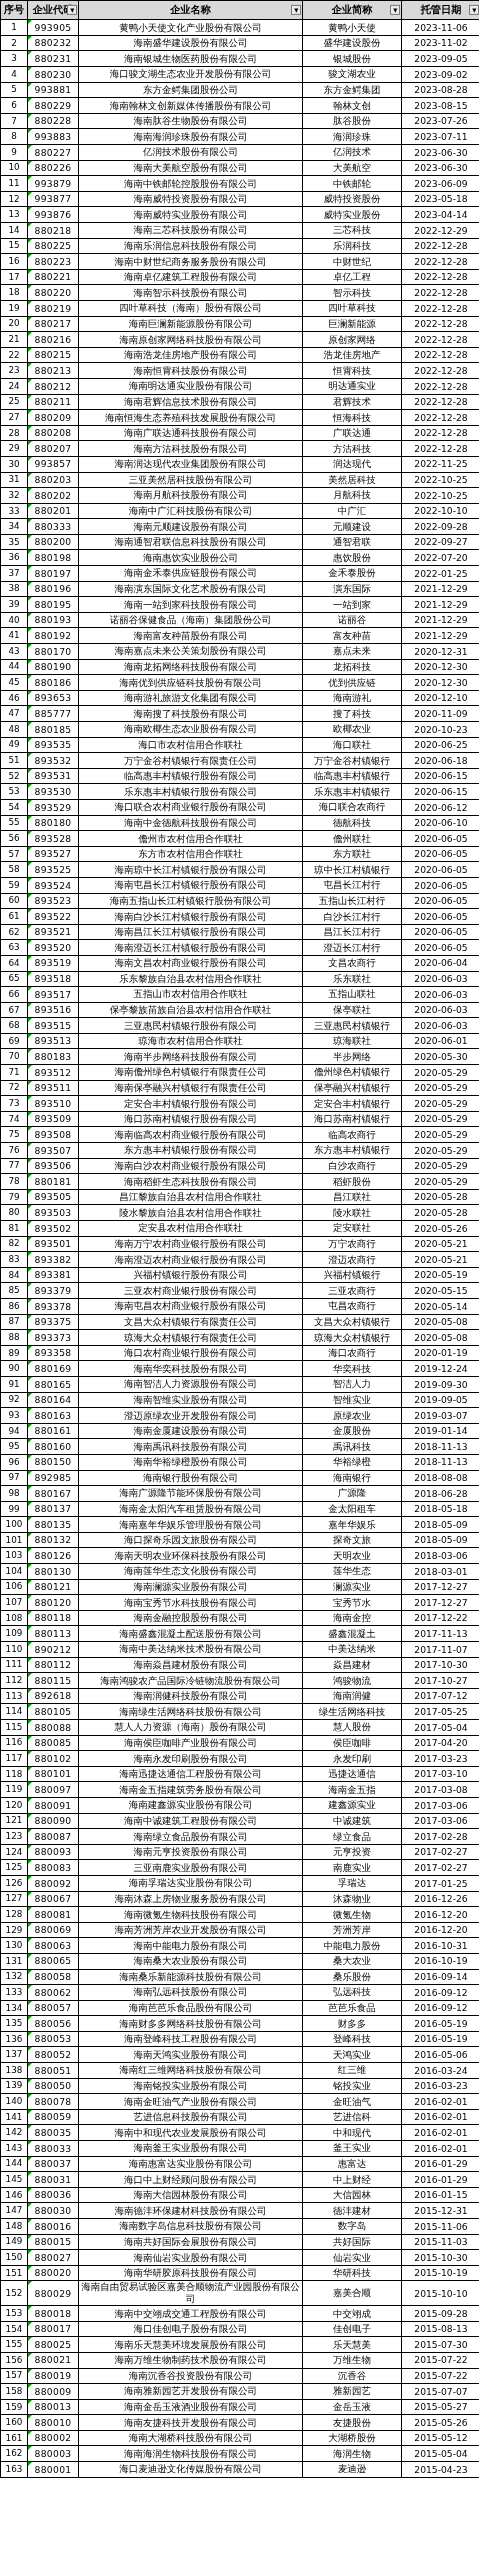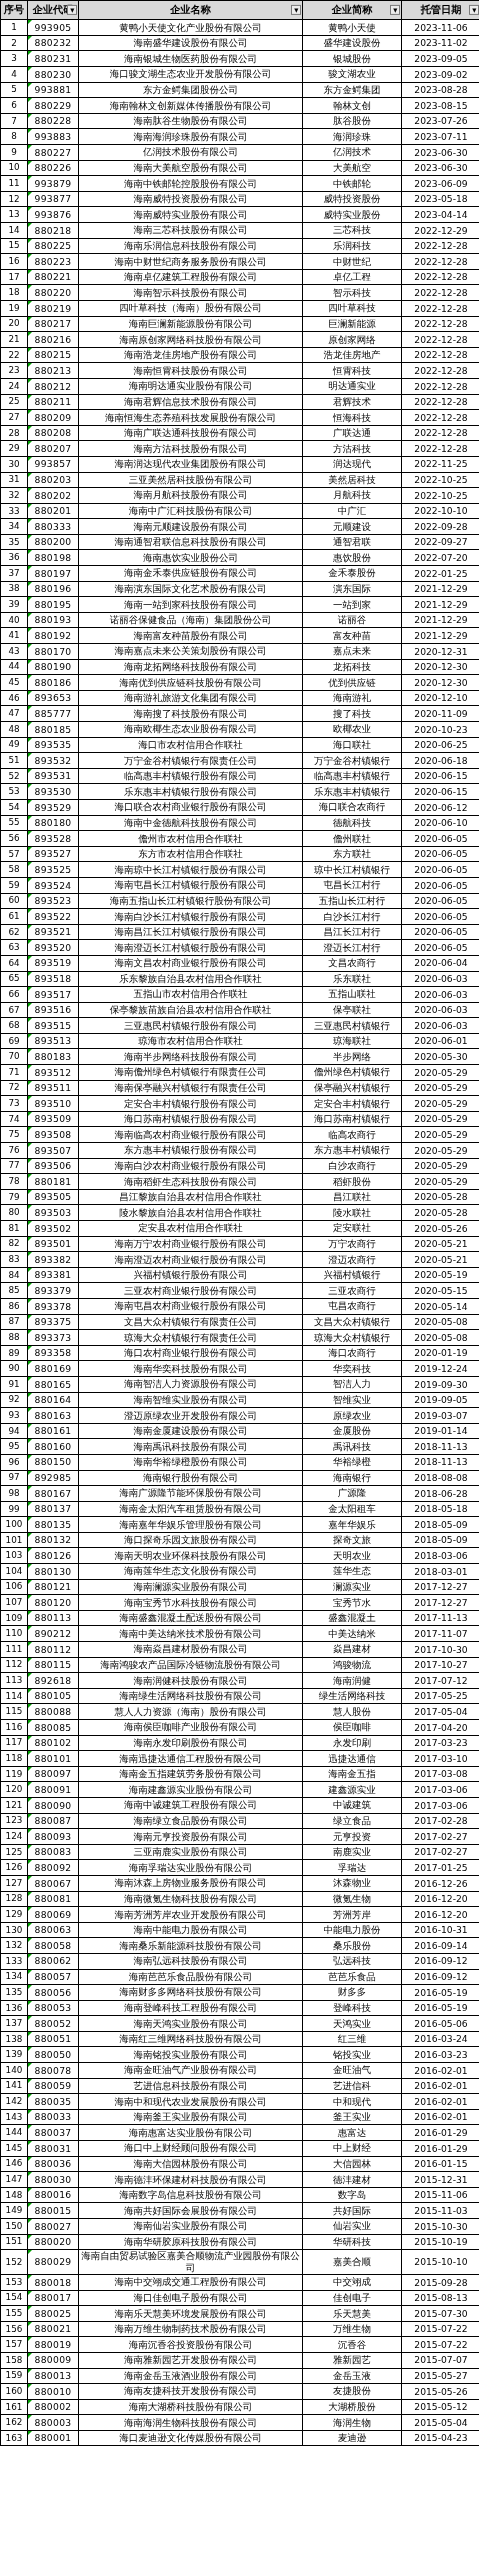--- a/index.html
+++ b/index.html
@@ -762,20 +762,27 @@
           <td class="c-date">2017-12-27</td>
         </tr>
         <tr>
           <td class="c-seq">107</td>
           <td class="c-code"><span class="tri" style="border-top-color: rgb(0, 160, 0);"></span>880120</td>
           <td class="c-name">海南宝秀节水科技股份有限公司</td>
           <td class="c-short">宝秀节水</td>
           <td class="c-date">2017-12-27</td>
         </tr>
         <tr>
+          <td class="c-seq">108</td>
+          <td class="c-code"><span class="tri" style="border-top-color: rgb(0, 160, 0);"></span>880118</td>
+          <td class="c-name">海南金融控股股份有限公司</td>
+          <td class="c-short">海南金控</td>
+          <td class="c-date">2017-12-22</td>
+        </tr>
+        <tr>
           <td class="c-seq">109</td>
           <td class="c-code"><span class="tri" style="border-top-color: rgb(0, 160, 0);"></span>880113</td>
           <td class="c-name">海南盛鑫混凝土配送股份有限公司</td>
           <td class="c-short">盛鑫混凝土</td>
           <td class="c-date">2017-11-13</td>
         </tr>
         <tr>
           <td class="c-seq">110</td>
           <td class="c-code"><span class="tri" style="border-top-color: rgb(0, 160, 0);"></span>890212</td>
           <td class="c-name">海南中美达纳米技术股份有限公司</td>
@@ -907,20 +914,27 @@
           <td class="c-name">海南芳洲芳岸农业开发股份有限公司</td>
           <td class="c-short">芳洲芳岸</td>
           <td class="c-date">2016-12-20</td>
         </tr>
         <tr>
           <td class="c-seq">130</td>
           <td class="c-code"><span class="tri" style="border-top-color: rgb(0, 160, 0);"></span>880063</td>
           <td class="c-name">海南中能电力股份有限公司</td>
           <td class="c-short">中能电力股份</td>
           <td class="c-date">2016-10-31</td>
+        </tr>
+        <tr>
+          <td class="c-seq">131</td>
+          <td class="c-code"><span class="tri" style="border-top-color: rgb(0, 160, 0);"></span>880065</td>
+          <td class="c-name">海南桑大农业股份有限公司</td>
+          <td class="c-short">桑大农业</td>
+          <td class="c-date">2016-10-19</td>
         </tr>
         <tr>
           <td class="c-seq">132</td>
           <td class="c-code"><span class="tri" style="border-top-color: rgb(0, 160, 0);"></span>880058</td>
           <td class="c-name">海南桑乐新能源科技股份有限公司</td>
           <td class="c-short">桑乐股份</td>
           <td class="c-date">2016-09-14</td>
         </tr>
         <tr>
           <td class="c-seq">133</td>

